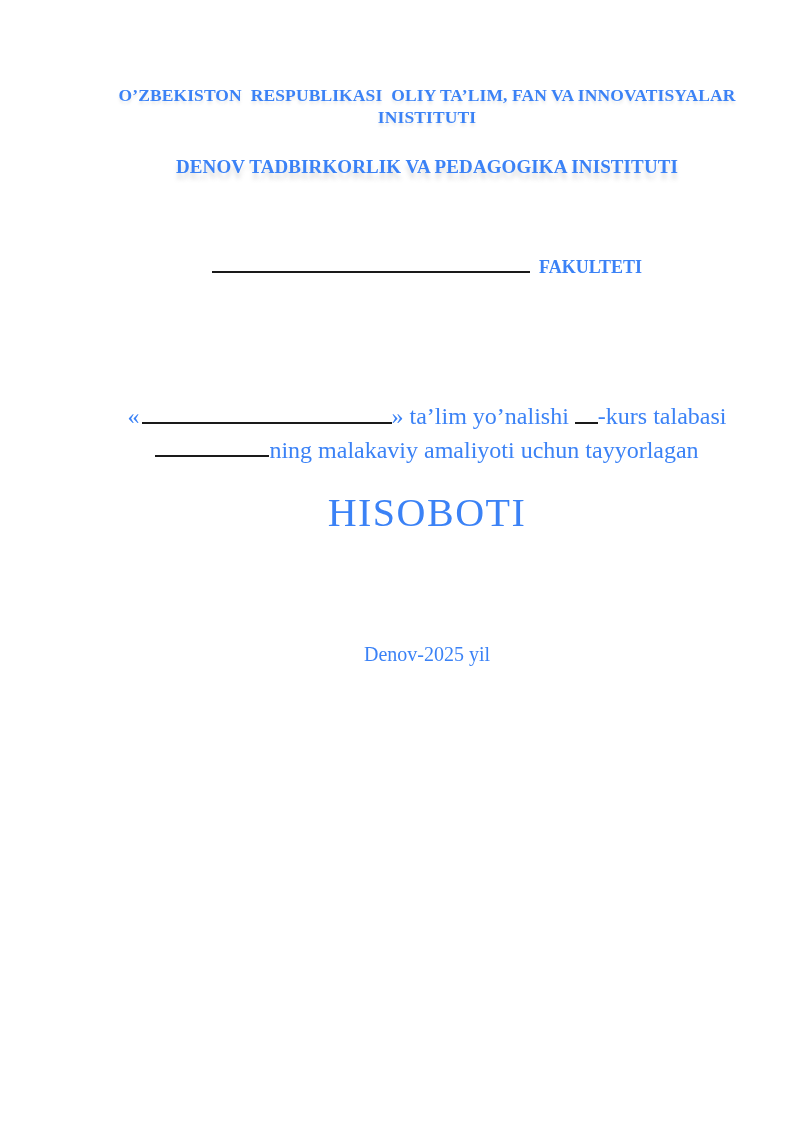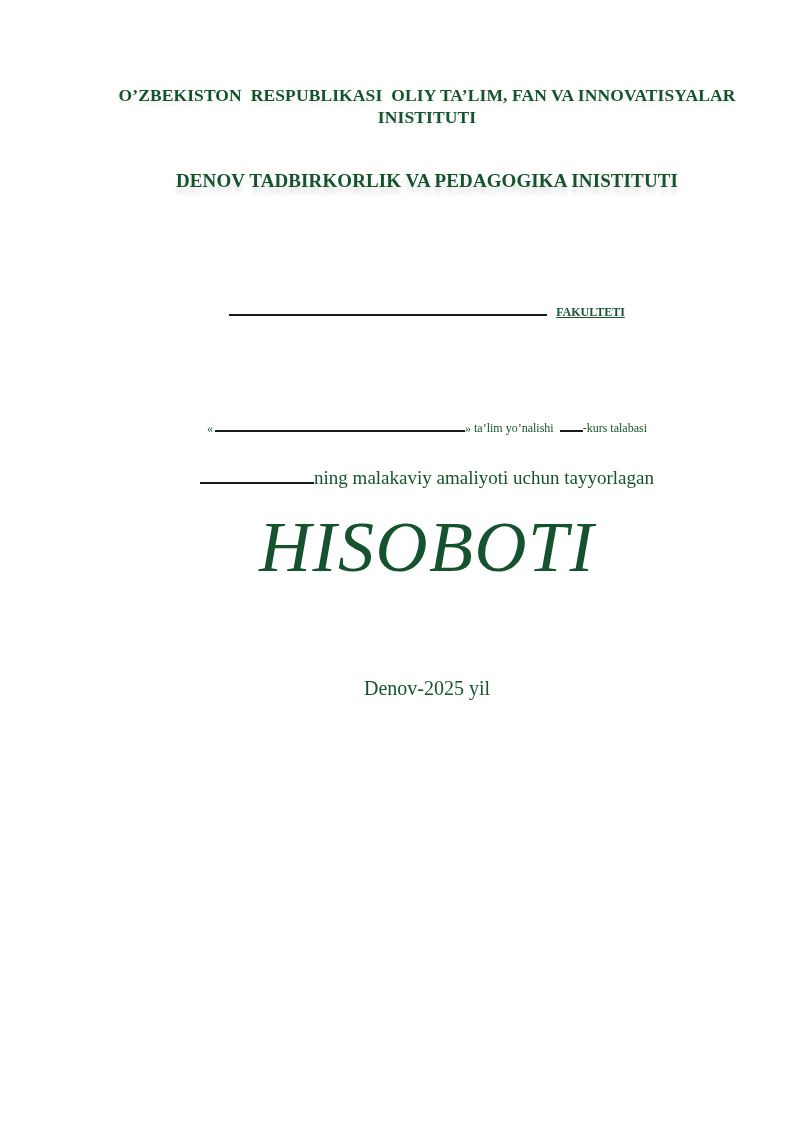--- a/index.html
+++ b/index.html
@@ -7,89 +7,87 @@
     padding: 0;
     background: #ffffff;
   }
   .page {
     position: relative;
     width: 800px;
     height: 847px;
     background: #ffffff;
     overflow: hidden;
     font-family: "Liberation Serif", "DejaVu Serif", serif;
-    color: #14532d;
+    color: #3b82f6;
   }
   
   .content {
     box-sizing: border-box;
     padding: 84px 0 0 54px;
     text-align: center;
   }
   .u-pre { white-space: pre-wrap; }
 
   .ministry-line {
     font-weight: bold;
     font-size: 17.5px;
     line-height: 22px;
     letter-spacing: 0.1px;
     text-shadow: 0 3px 3px rgba(120,120,120,0.14);
   }
   .institute {
-    margin-top: 41px;
+    margin-top: 27px;
     font-weight: bold;
     font-size: 19px;
     line-height: 24px;
     letter-spacing: 0.1px;
     text-shadow: 0 6px 4px rgba(110,110,110,0.22);
   }
 
   .blank {
     display: inline-block;
     border-bottom: 2px solid #1a1a1a;
     height: 0.9em;
     vertical-align: baseline;
   }
   .blank-faculty   { width: 318px; margin-right: 9px; }
   .blank-dept      { width: 268px; margin-left: 2px; }
   .blank-direction { width: 250px; margin-left: 2px; }
   .blank-course    { width: 23px;  margin-left: 6px; }
   .blank-student   { width: 114px; }
 
   .faculty-line {
-    margin-top: 106px;
+    margin-top: 75px;
     font-weight: bold;
-    font-size: 12px;
+    font-size: 18px;
     line-height: 26px;
-    text-decoration: underline;
   }
   .dept-line {
     margin-top: 62px;
     font-weight: bold;
     font-size: 19px;
     line-height: 26px;
   }
   .direction-line {
-    margin-top: 90px;
-    font-size: 12px;
+    margin-top: 120px;
+    font-size: 24px;
     line-height: 27px;
   }
   .student-line {
-    margin-top: 22px;
-    font-size: 19px;
+    margin-top: 4px;
+    font-size: 24px;
     line-height: 27px;
     text-align: center;
   }
   .report-title {
-    margin-top: 20px;
-    font-size: 72px;
+    margin-top: 14px;
+    font-size: 40px;
     line-height: 72px;
     letter-spacing: 1.5px;
     font-weight: normal;
-    font-style: italic;
   }
   .footer-line {
     margin-top: 92px;
     font-size: 20px;
     line-height: 27px;
   }
 </style>
 </head>
 <body>
 

